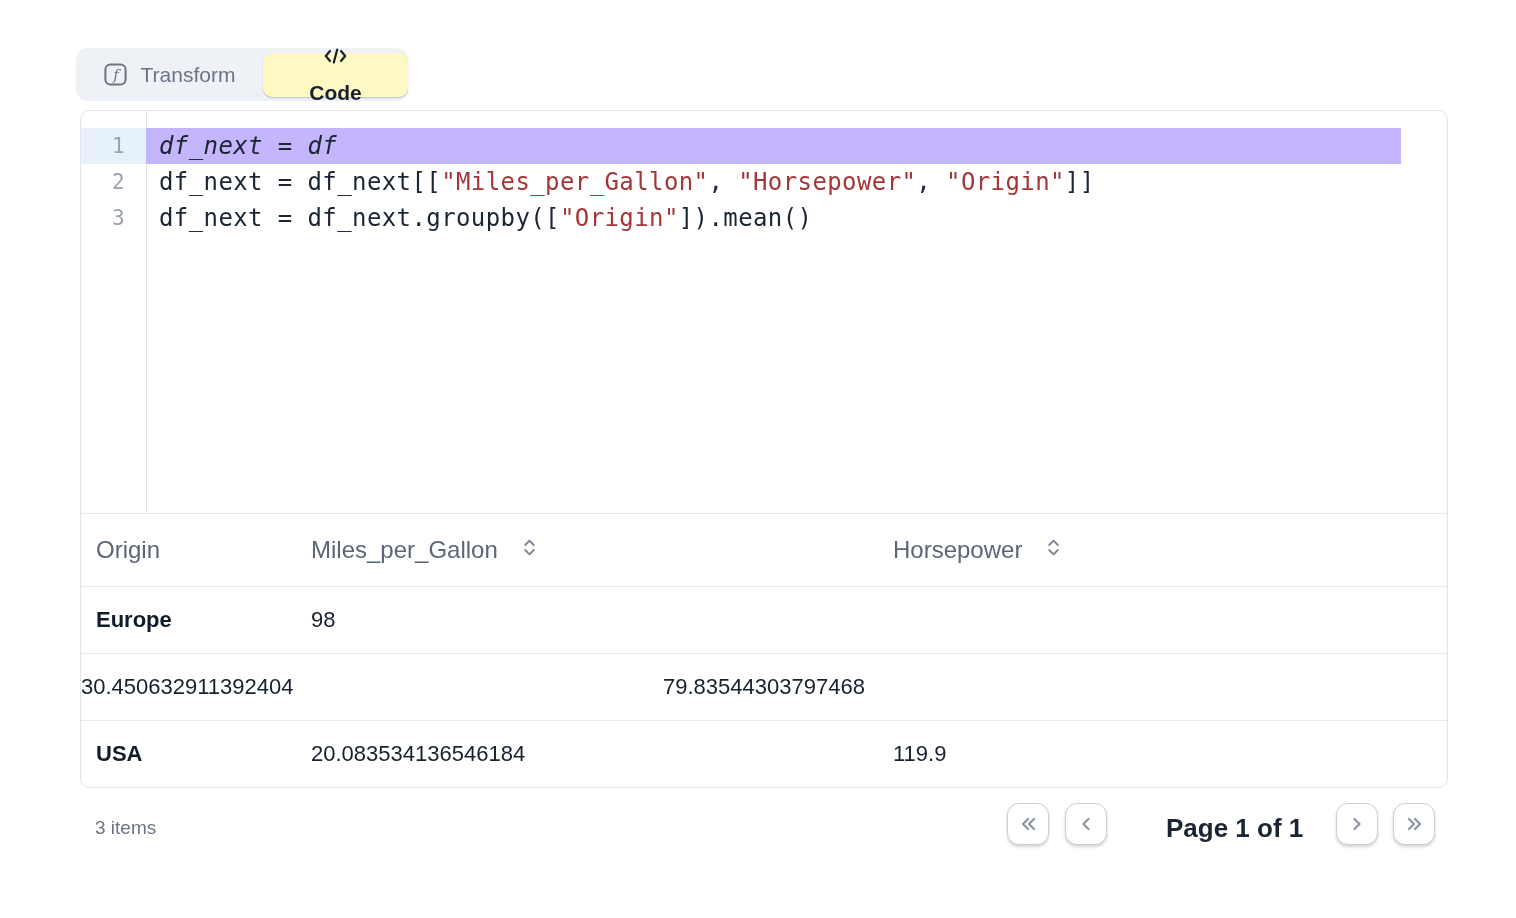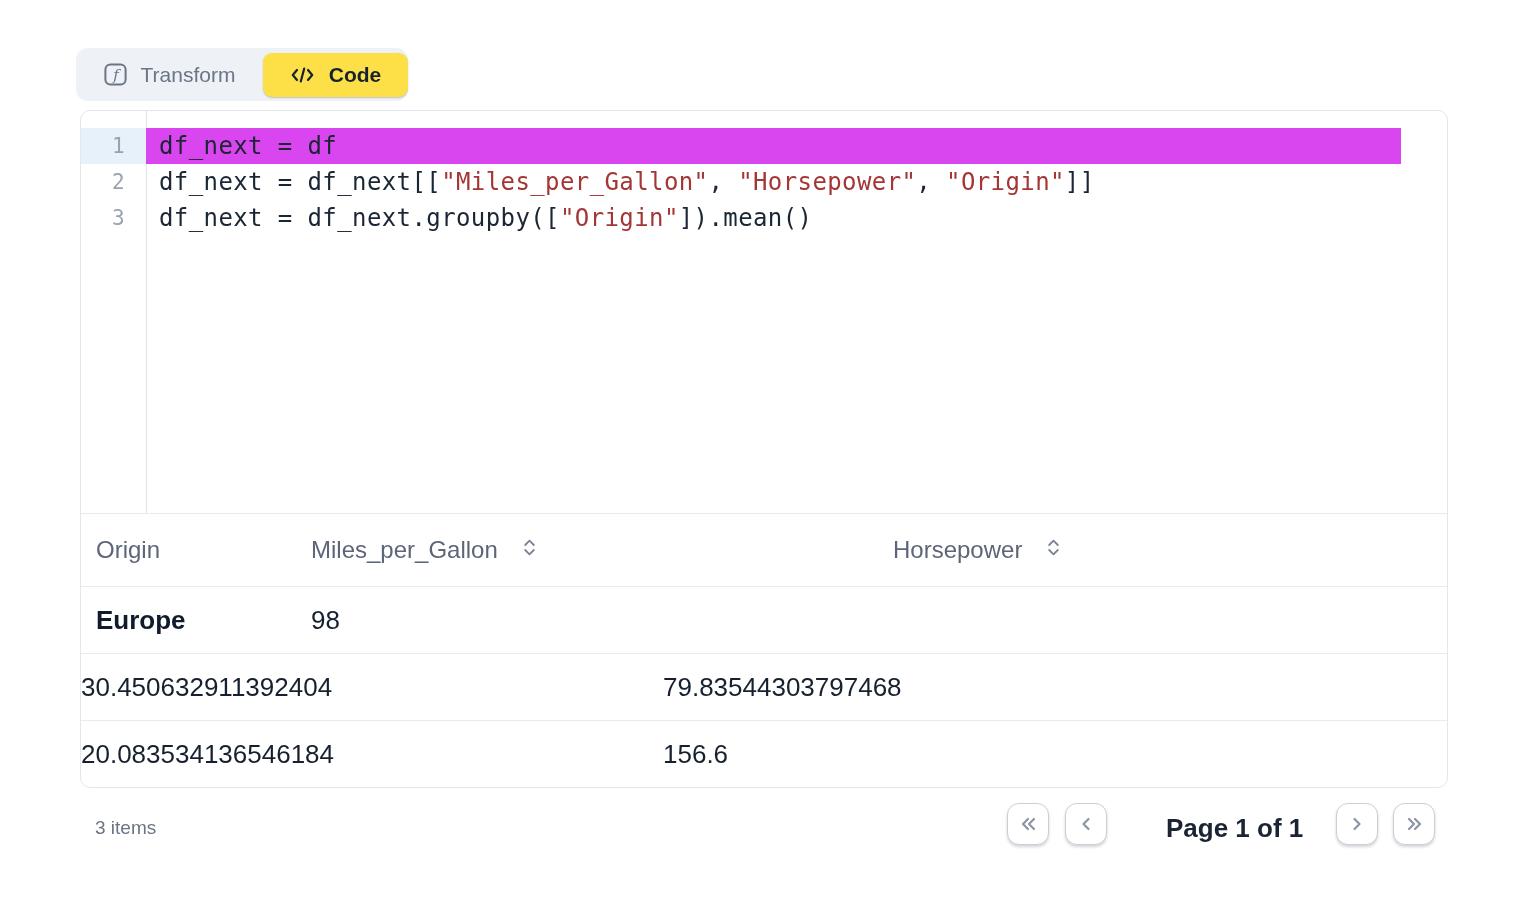--- a/index.html
+++ b/index.html
@@ -4,53 +4,53 @@
 <style>
   * { margin:0; padding:0; box-sizing:border-box; }
   body { background:#fff; font-family:"Liberation Sans", sans-serif; }
   .stage { position:relative; width:1516px; height:918px; background:#fff; overflow:hidden; }
 
   
   .tabbar { position:absolute; left:76px; top:48px; width:332px; height:53px;
             background:#eef1f6; border-radius:12px; display:flex; align-items:center; }
   .tab { display:flex; align-items:center; justify-content:center; gap:14px; cursor:pointer; height:100%; }
   .tab-transform { width:196px; color:#6b7585; font-size:21px; font-weight:500; }
-  .tab-code { width:152px; height:44px; background:#fde047; border-radius:9px; color:#18222f;
+  .tab-code { width:152px; height:44px; background:#fef9c3; border-radius:9px; color:#18222f;
               font-size:21px; font-weight:700;
-              box-shadow:0 1px 2px rgba(16,24,40,.14), 0 1px 1px rgba(16,24,40,.08); }
+              box-shadow:0 1px 2px rgba(16,24,40,.14), 0 1px 1px rgba(16,24,40,.08);flex-direction:column; }
   .tab svg { display:block; }
 
   
   .panel { position:absolute; left:80px; top:110px; width:1368px; height:678px;
            border:1px solid #e3e7ed; border-radius:10px; background:#fff; overflow:hidden; }
 
   
   .editor { position:relative; height:403px; border-bottom:1px solid #e6eaef;
             font-family:"DejaVu Sans Mono","Liberation Mono",monospace;
             font-size:24px; letter-spacing:.4px; color:#1b2635; }
   .gutter-divider { position:absolute; left:65px; top:0; bottom:0; width:1px; background:#dfe3e9; }
   .lines { position:absolute; top:17px; left:0; right:0; }
   .cm-line { display:flex; height:36px; line-height:36px; }
   .lnum { flex:none; width:65px; padding-right:21px; text-align:right;
           color:#9aa2b0; font-size:21px; }
   .lcontent { flex:none; width:1255px; padding-left:13px; white-space:pre; }
   .cm-line.active .lnum { background:#e7f1f9; }
-  .cm-line.active .lcontent { background:#d946ef; }
+  .cm-line.active .lcontent { background:#c4b5fd;font-style:italic; }
   .tok-string { color:#a43636; }
   .tok-plain { color:#1b2635; }
 
   
   .thead { display:flex; height:72px; align-items:center; color:#5c6678; font-size:24px; }
   .th, .td { display:flex; align-items:center; }
   .col1 { width:230px; padding-left:15px; }
   .col2 { width:582px;text-align:right; }
   .col3 { flex:1; }
   .sort-icon { margin-left:24px; }
   .trow { display:flex; height:67px; align-items:center; border-top:1px solid #e7ebf1;
-          font-size:26px; color:#17202e; }
+          font-size:22px; color:#17202e; }
   .trow .col1 { font-weight:700; color:#101c2c; }
 
   
   .footer { position:absolute; left:80px; top:788px; width:1368px; height:80px; }
   .items-count { position:absolute; left:15px; top:50%; transform:translateY(-50%);
                  color:#6b7585; font-size:19px; }
   .pg-btn { position:absolute; top:15px; width:42px; height:42px; background:#fff;
             border:1px solid #c9cfd8; border-radius:12px; cursor:pointer;
             display:flex; align-items:center; justify-content:center;
             box-shadow:0 2px 3px rgba(16,24,40,.18); }
@@ -134,22 +134,23 @@
       <div class="tbody">
           <div class="trow">
             <div class="td col1">Europe</div>
             <div class="td col3">98</div>
           </div>
           <div class="trow">
             <div class="td col2">30.450632911392404</div>
             <div class="td col3">79.83544303797468</div>
           </div>
           <div class="trow">
+            <div class="td col1">USA</div>
             <div class="td col2">20.083534136546184</div>
-            <div class="td col3">156.6</div>
+            <div class="td col3">119.9</div>
           </div>
         </div>
     </div>
 
   </div>
 
   <div class="footer">
     <span class="items-count">3 items</span>
 
     <button class="pg-btn btn-first">

